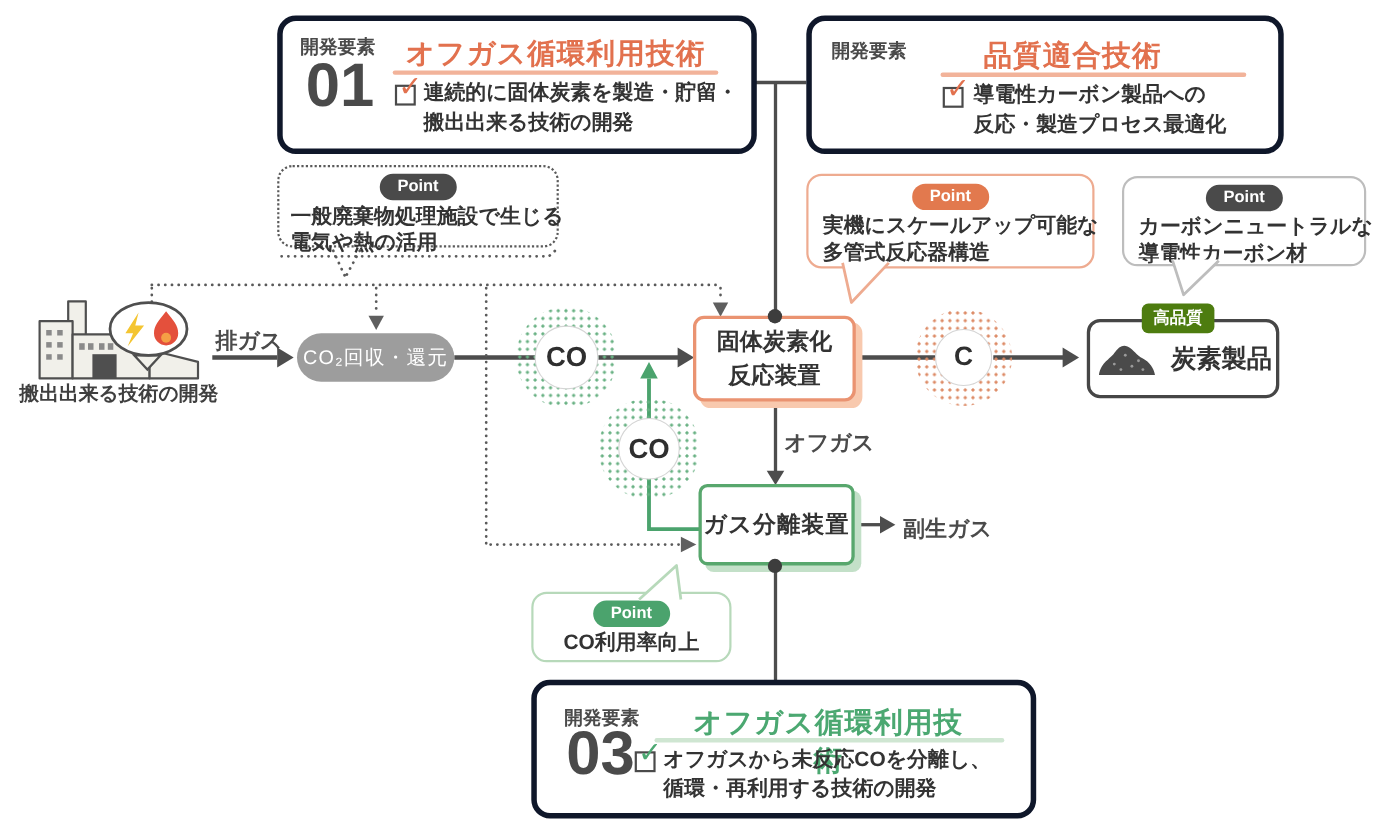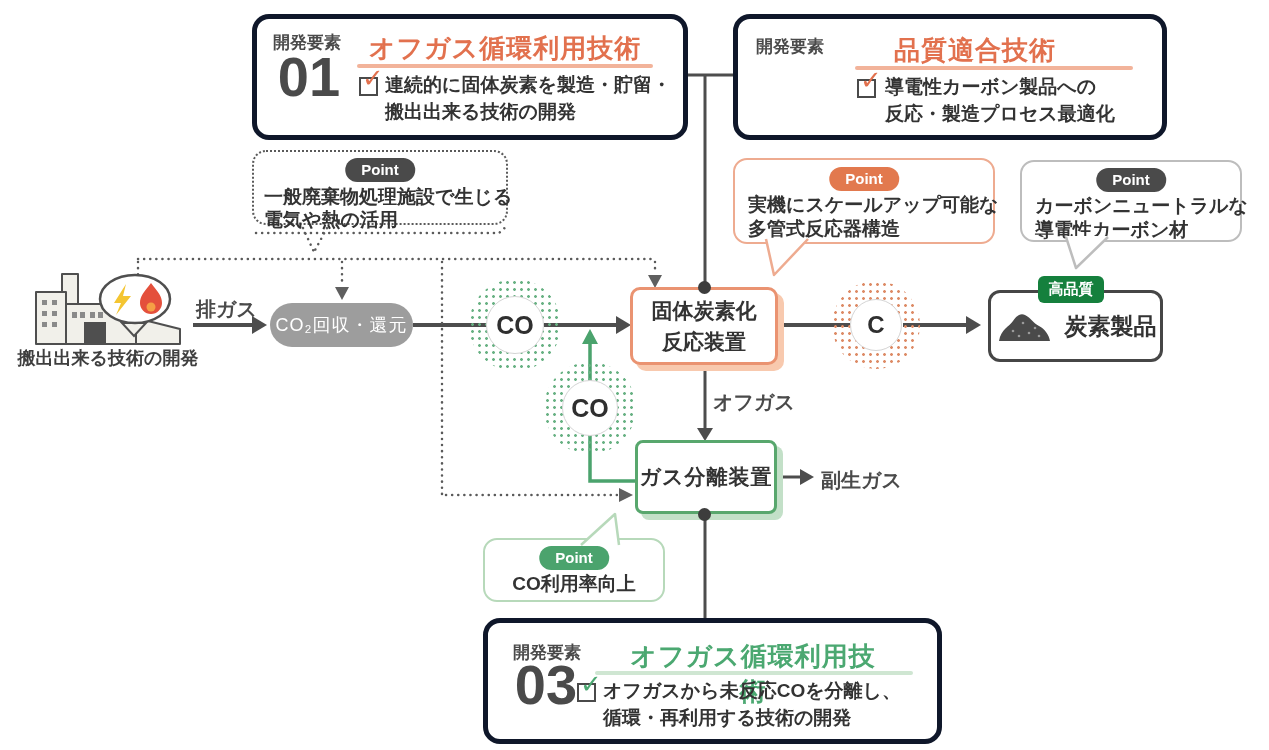--- a/index.html
+++ b/index.html
@@ -37,21 +37,21 @@
   .halo{position:absolute;border-radius:50%;z-index:3;
         background-image:radial-gradient(circle,#68b183 1.3px,rgba(0,0,0,0) 1.5px);background-size:7px 7px;}
   .halo.orange{background-image:radial-gradient(circle,#dd8b66 1.3px,rgba(0,0,0,0) 1.5px);}
   .halo-inner{position:absolute;background:#fff;border:1px solid #d5d5d5;border-radius:50%;
               display:flex;align-items:center;justify-content:center;font-weight:800;color:#2f2f2f;}
   .equip{position:absolute;background:#fff;display:flex;align-items:center;justify-content:center;
          text-align:center;font-weight:800;color:#333;z-index:4;}
   .reactor{border:3px solid #ea9371;border-radius:10px;box-shadow:6px 6px 0 0 #f8c9ae;font-size:21px;line-height:1.5;}
   .separator{border:3px solid #58a76d;border-radius:8px;box-shadow:6px 6px 0 0 #c3e0c8;font-size:21px;letter-spacing:1px;align-items:center;}
   .product{border:3px solid #464646;border-radius:12px;font-size:23px;gap:12px;}
-  .quality-badge{position:absolute;background:#15803d;color:#fff;border-radius:6px;font-size:15px;
+  .quality-badge{position:absolute;background:#4d7c0f;color:#fff;border-radius:6px;font-size:15px;
                  font-weight:700;display:flex;align-items:center;justify-content:center;z-index:6;}
   .junction{position:absolute;width:13px;height:13px;border-radius:50%;background:#3d3d3d;z-index:6;}
   .facility-label{position:absolute;font-size:18px;font-weight:800;color:#3f3f3f;text-align:center;z-index:4;}
 </style>
 </head>
 <body>
 
 <div class="stage">
 
   <svg class="layer" width="1269" height="750" viewBox="0 0 1269 750">

